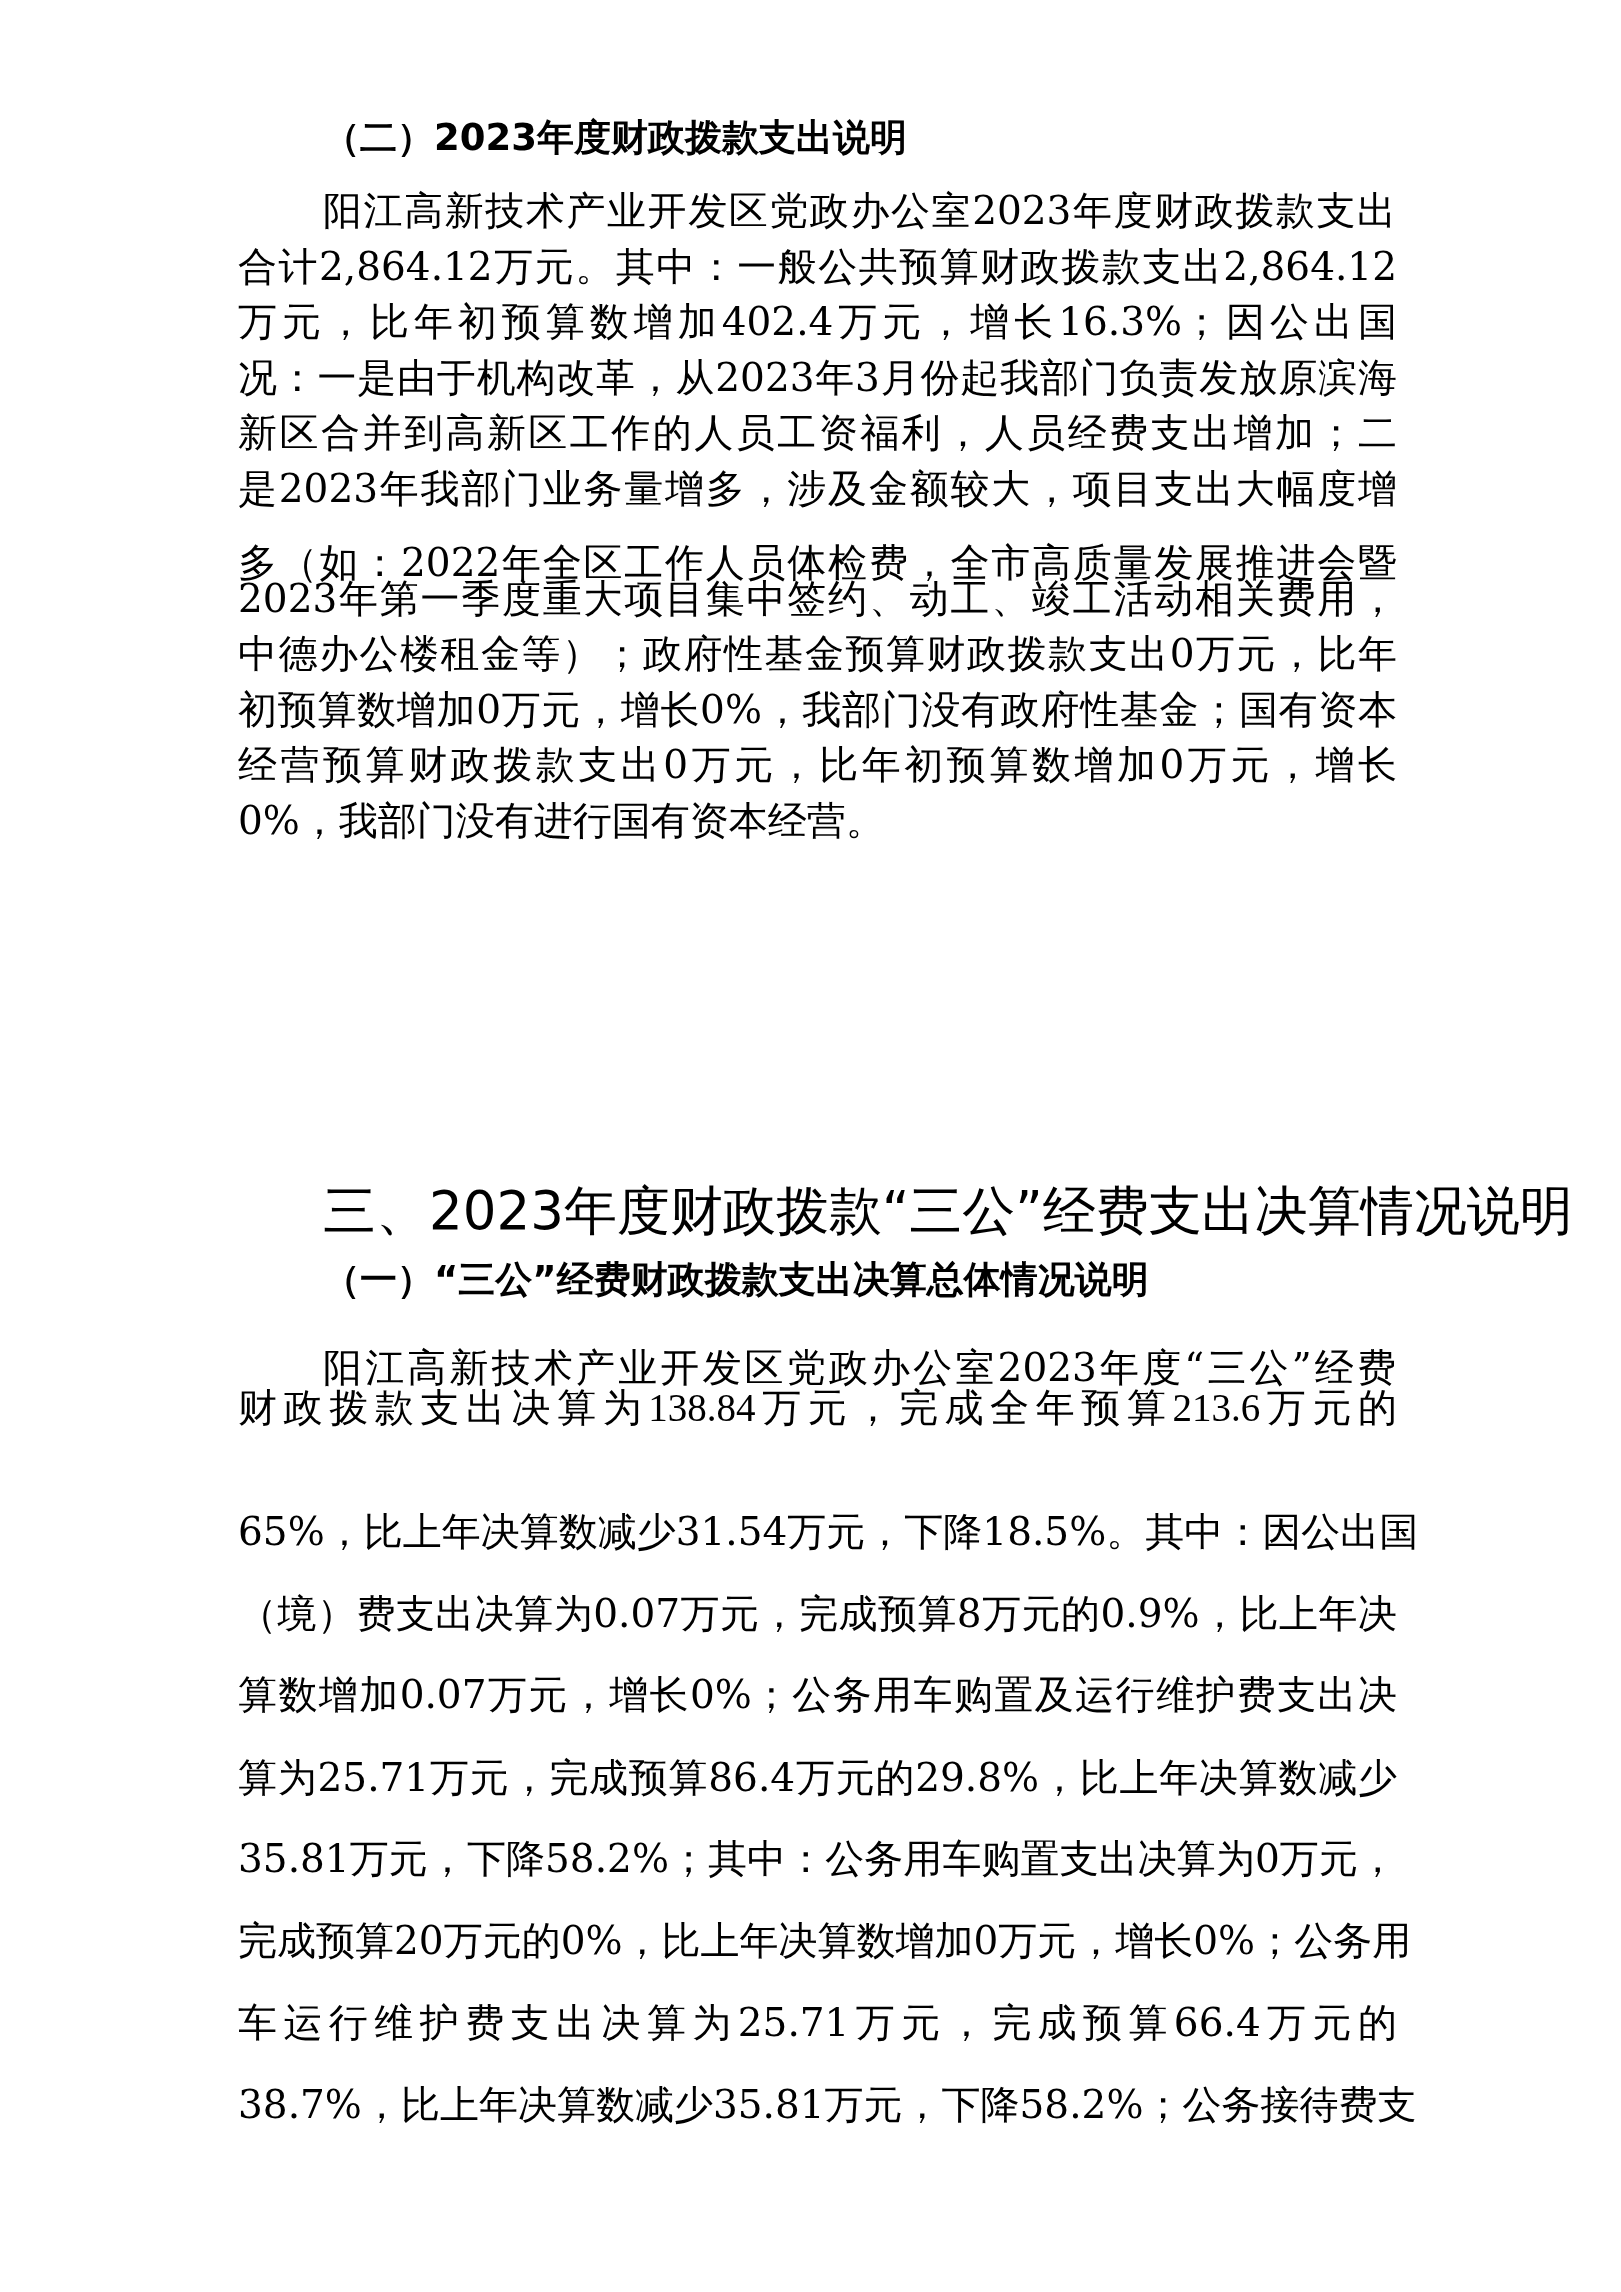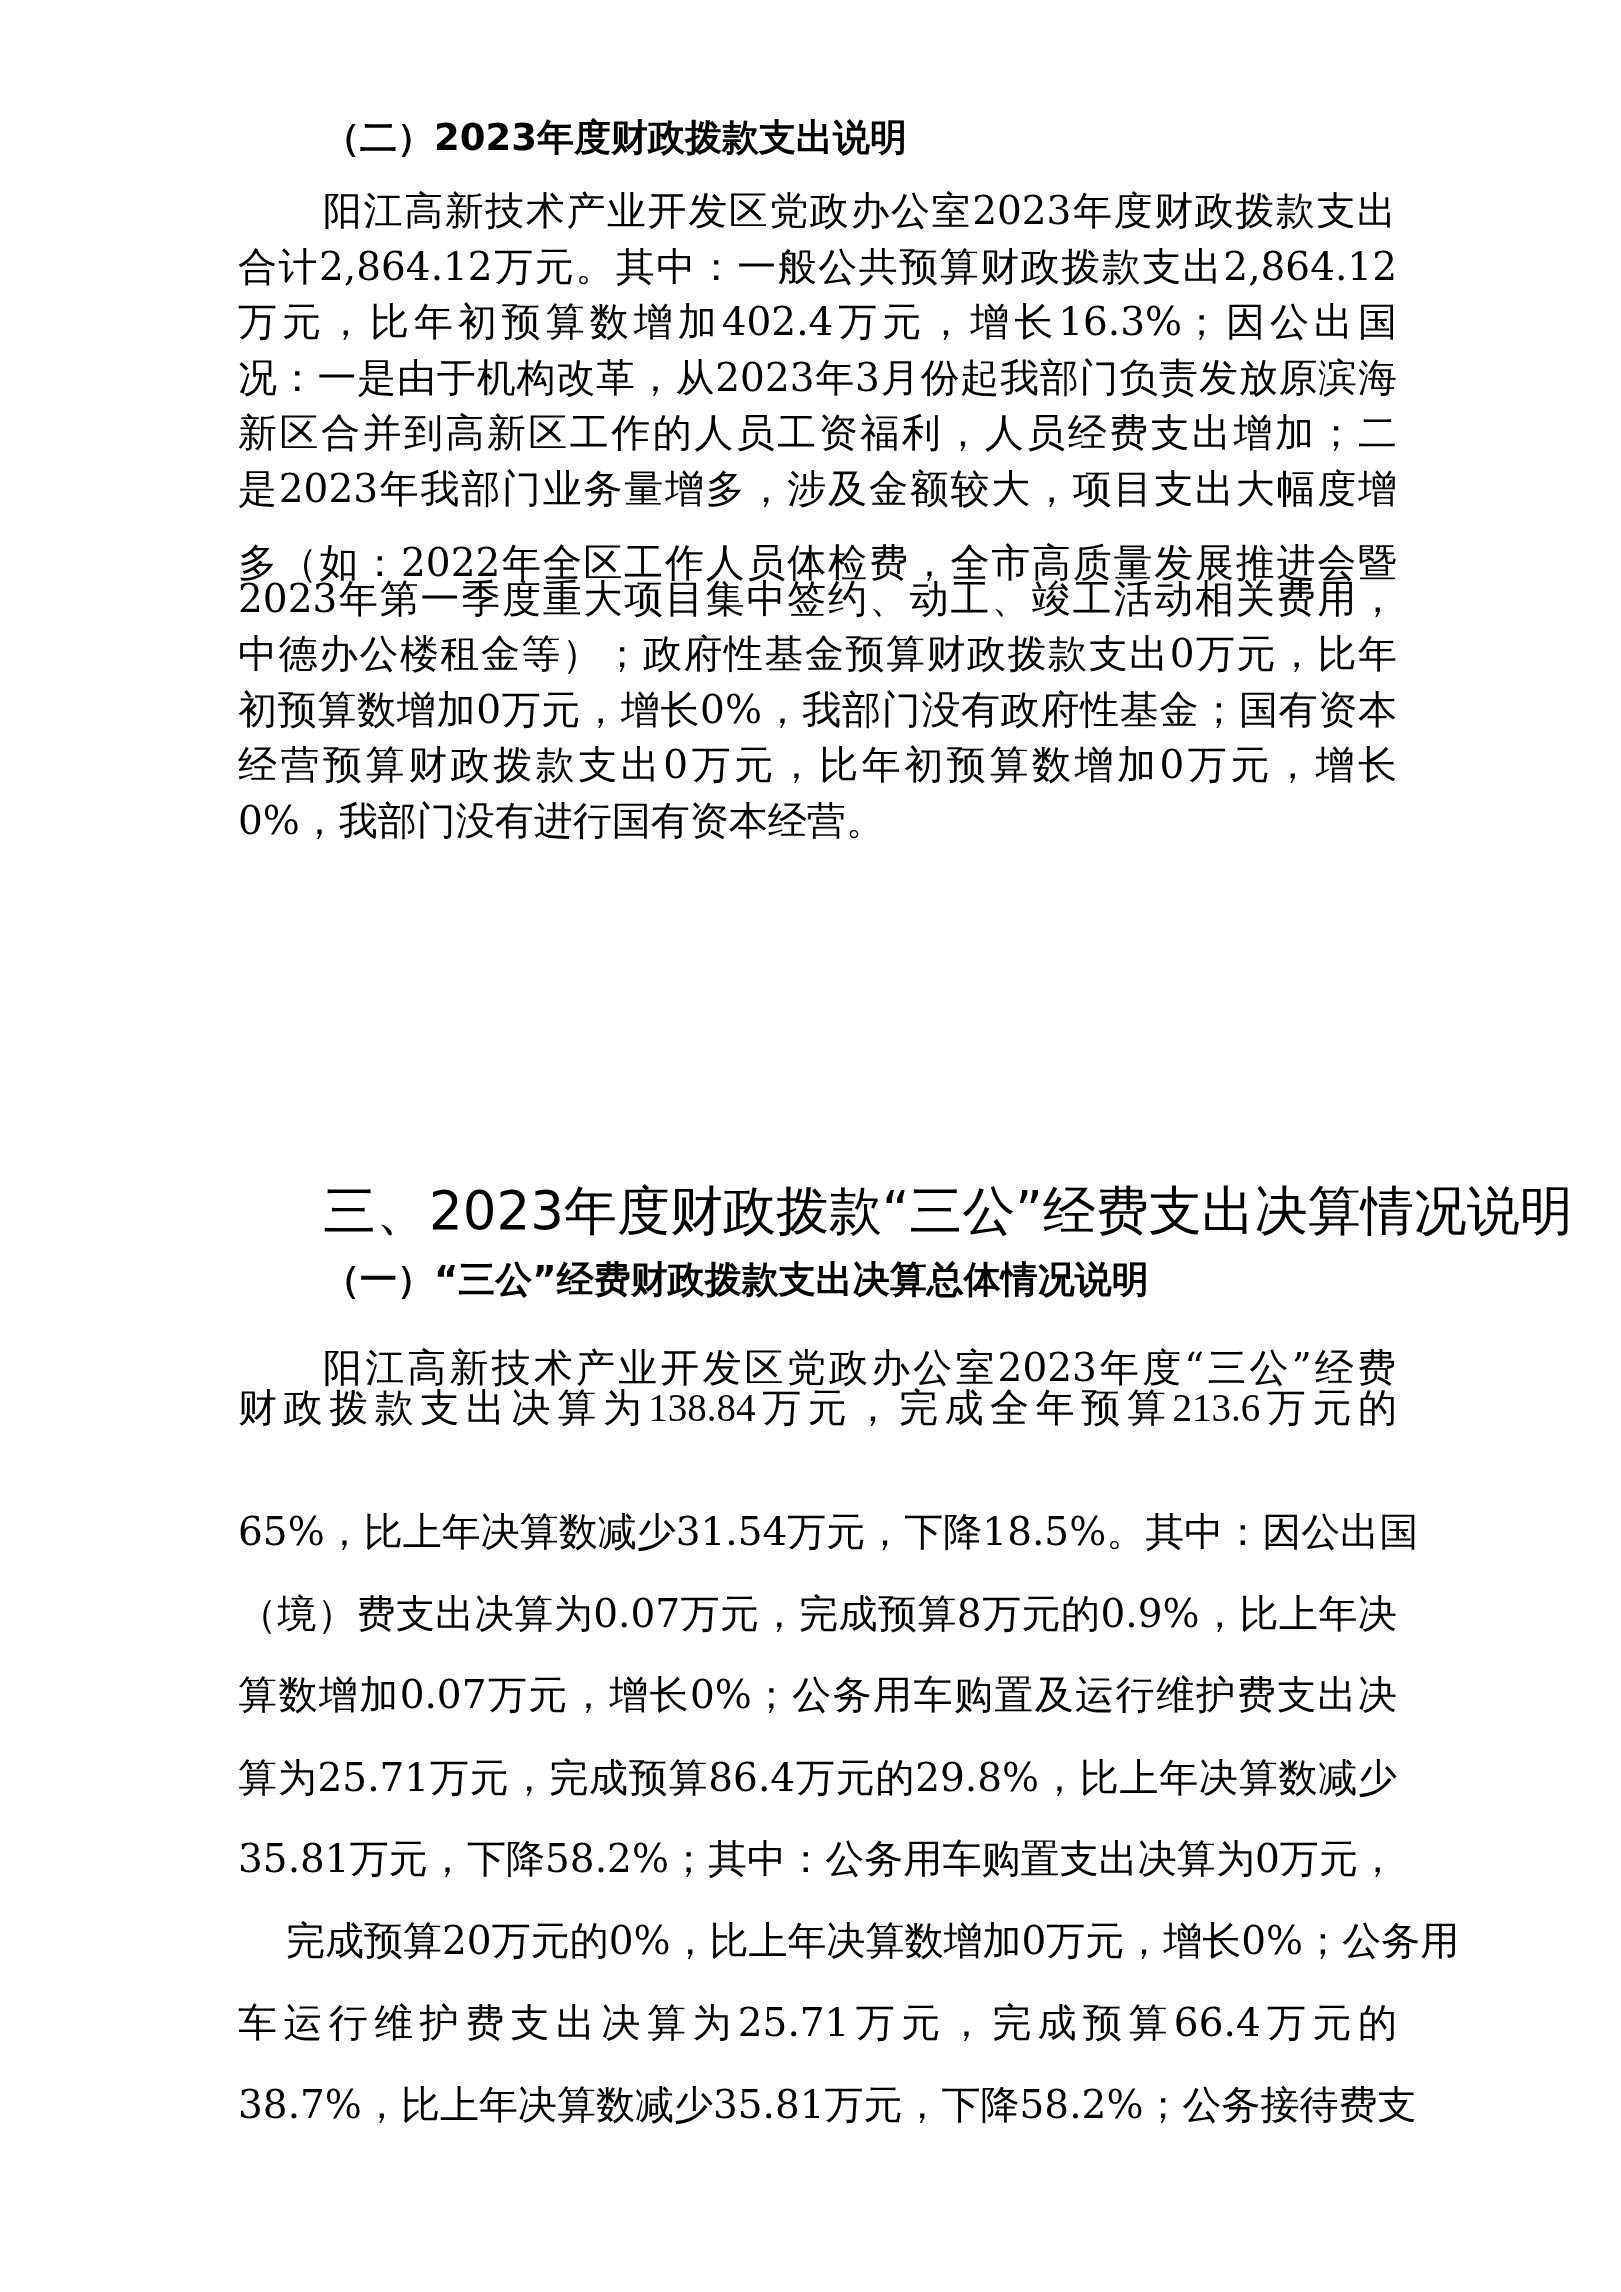--- a/index.html
+++ b/index.html
@@ -98,20 +98,20 @@
   <div class="heading h-sub" style="top:1250px;">（一）“三公”经费财政拨款支出决算总体情况说明</div>
 
   <div>
     <div class="line indent" style="top:1338px;">阳江高新技术产业开发区党政办公室2023年度“三公”经费</div>
     <div class="line" style="top:1378px;font-family:Liberation Serif, serif;">财政拨款支出决算为138.84万元，完成全年预算213.6万元的</div>
     <div class="line" style="top:1502px;">65%，比上年决算数减少31.54万元，下降18.5%。其中：因公出国</div>
     <div class="line" style="top:1584px;">（境）费支出决算为0.07万元，完成预算8万元的0.9%，比上年决</div>
     <div class="line" style="top:1665px;">算数增加0.07万元，增长0%；公务用车购置及运行维护费支出决</div>
     <div class="line" style="top:1748px;">算为25.71万元，完成预算86.4万元的29.8%，比上年决算数减少</div>
     <div class="line" style="top:1829px;">35.81万元，下降58.2%；其中：公务用车购置支出决算为0万元，</div>
-    <div class="line" style="top:1911px;margin-left:48px;">完成预算20万元的0%，比上年决算数增加0万元，增长0%；公务用</div>
+    <div class="line" style="top:1911px;">完成预算20万元的0%，比上年决算数增加0万元，增长0%；公务用</div>
     <div class="line" style="top:1993px;">车运行维护费支出决算为25.71万元，完成预算66.4万元的</div>
     <div class="line" style="top:2075px;">38.7%，比上年决算数减少35.81万元，下降58.2%；公务接待费支</div>
   </div>
 
 
 </div>
 
 
 </body></html>

